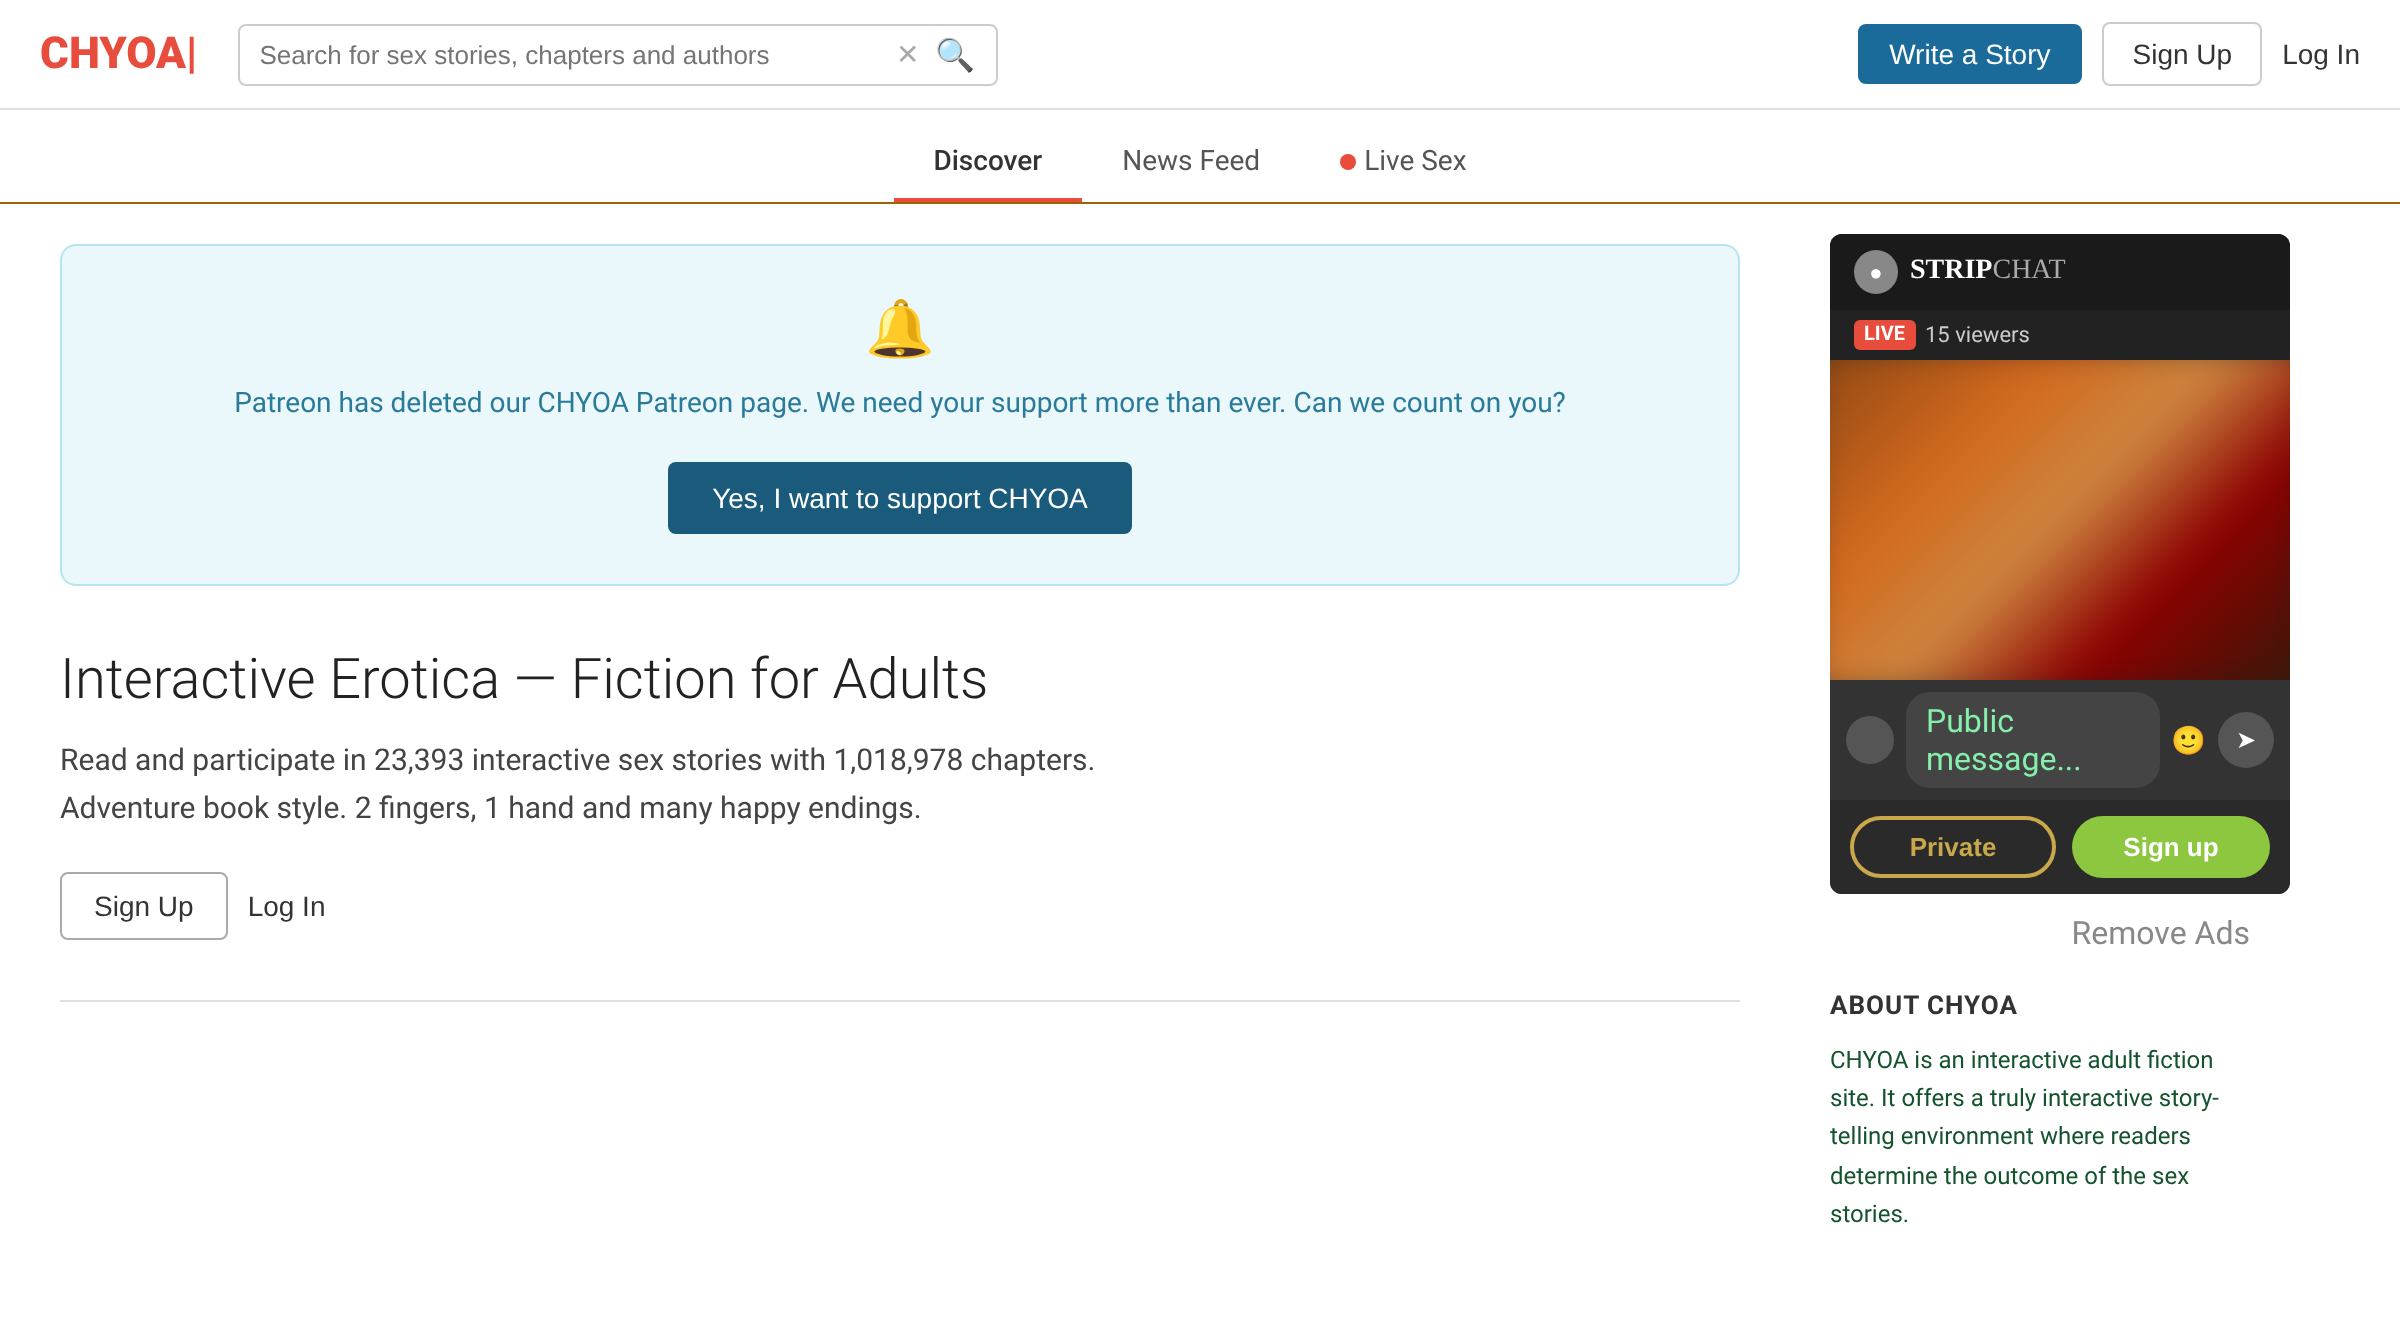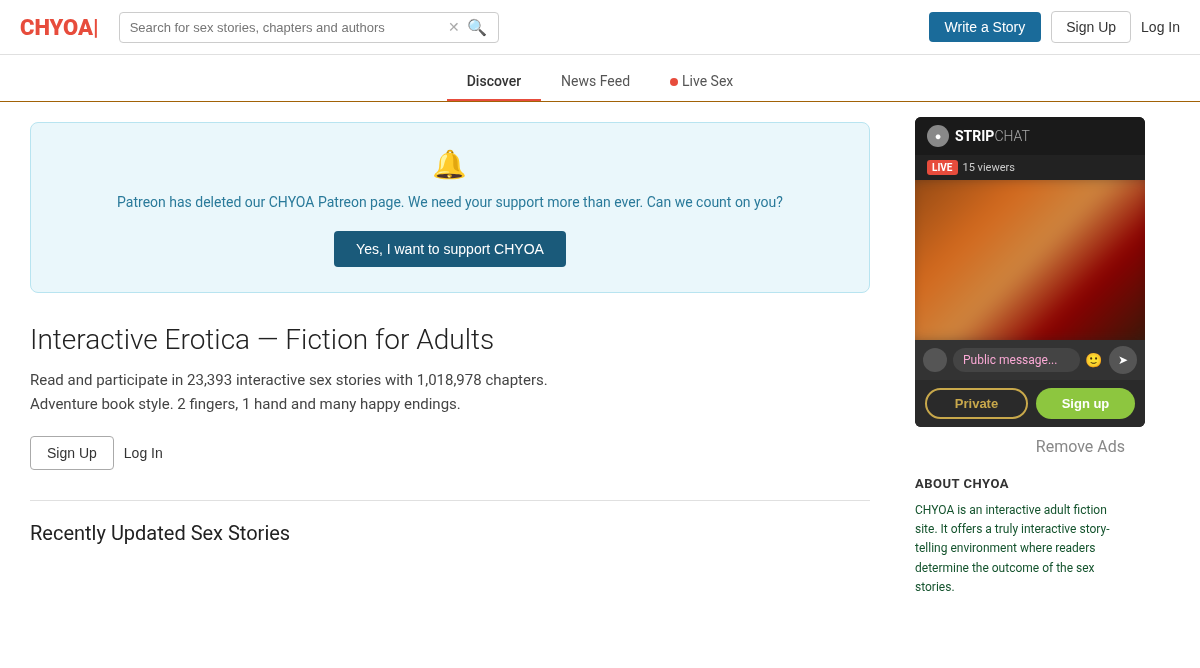--- a/index.html
+++ b/index.html
@@ -234,20 +234,21 @@
       display: flex;
       align-items: center;
       justify-content: center;
       font-size: 11px;
       color: white;
     }
     .stripchat-name {
       color: #fff;
       font-size: 14px;
       font-weight: 600;
+      font-family: Liberation Serif, serif;
     }
     .stripchat-name span {
       color: #aaa;
       font-weight: 300;
     }
     .live-badge {
       background: #e74c3c;
       color: #fff;
       font-size: 10px;
       font-weight: bold;
@@ -277,22 +278,22 @@
       width: 24px;
       height: 24px;
       background: #555;
       border-radius: 50%;
     }
     .chat-input-fake {
       flex: 1;
       background: #444;
       border-radius: 12px;
       padding: 5px 10px;
-      font-size: 12px;
-      color: #f9a8d4;
+      font-size: 16px;
+      color: #86efac;
     }
     .chat-emoji {
       color: #aaa;
       font-size: 14px;
     }
     .chat-send {
       width: 28px;
       height: 28px;
       background: #555;
       border-radius: 50%;
@@ -399,21 +400,20 @@
       <div>Read and participate in 23,393 interactive sex stories with 1,018,978 chapters.</div>
       <div>Adventure book style. 2 fingers, 1 hand and many happy endings.</div>
     </div>
     <div class="hero-actions">
       <button class="btn-signup-main">Sign Up</button>
       <button class="btn-login-main">Log In</button>
     </div>
 
     <hr class="divider">
 
-    <h2 class="section-title">Recently Updated Sex Stories</h2>
   </div>
 
   <div class="sidebar">
 
     <div class="ad-container">
       <div class="ad-header">
         <div class="stripchat-logo">
           <div class="stripchat-circle">●</div>
           <span class="stripchat-name">
             <span style="color:#fff;font-weight:700;">STRIP</span><span style="color:#aaa;font-weight:300;">CHAT</span>

